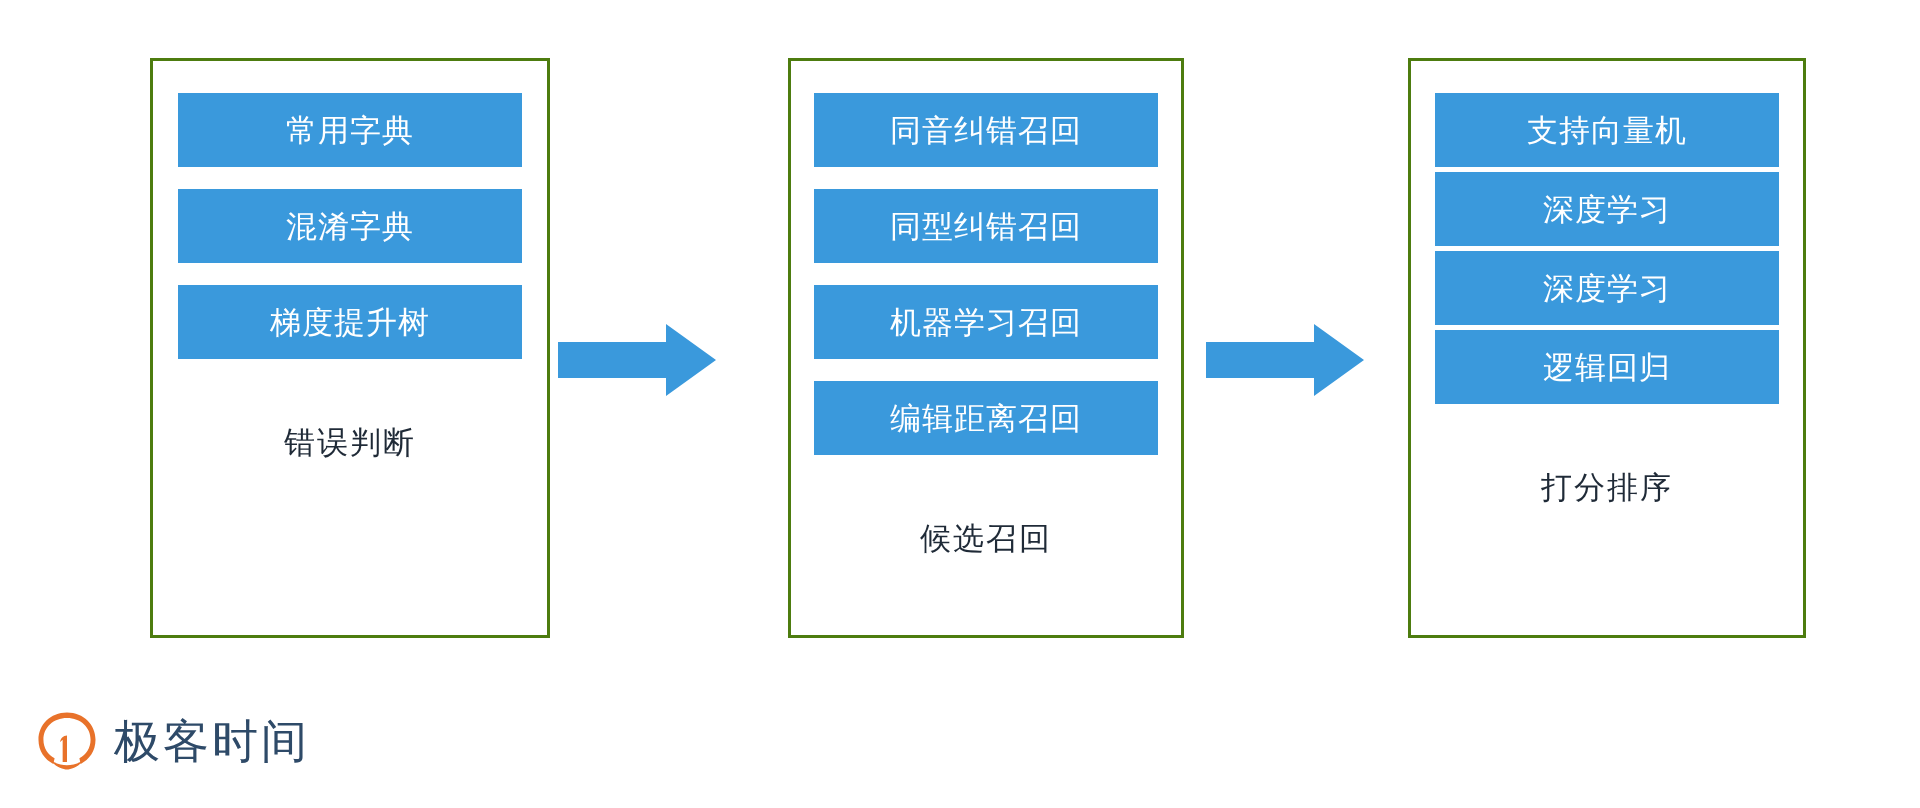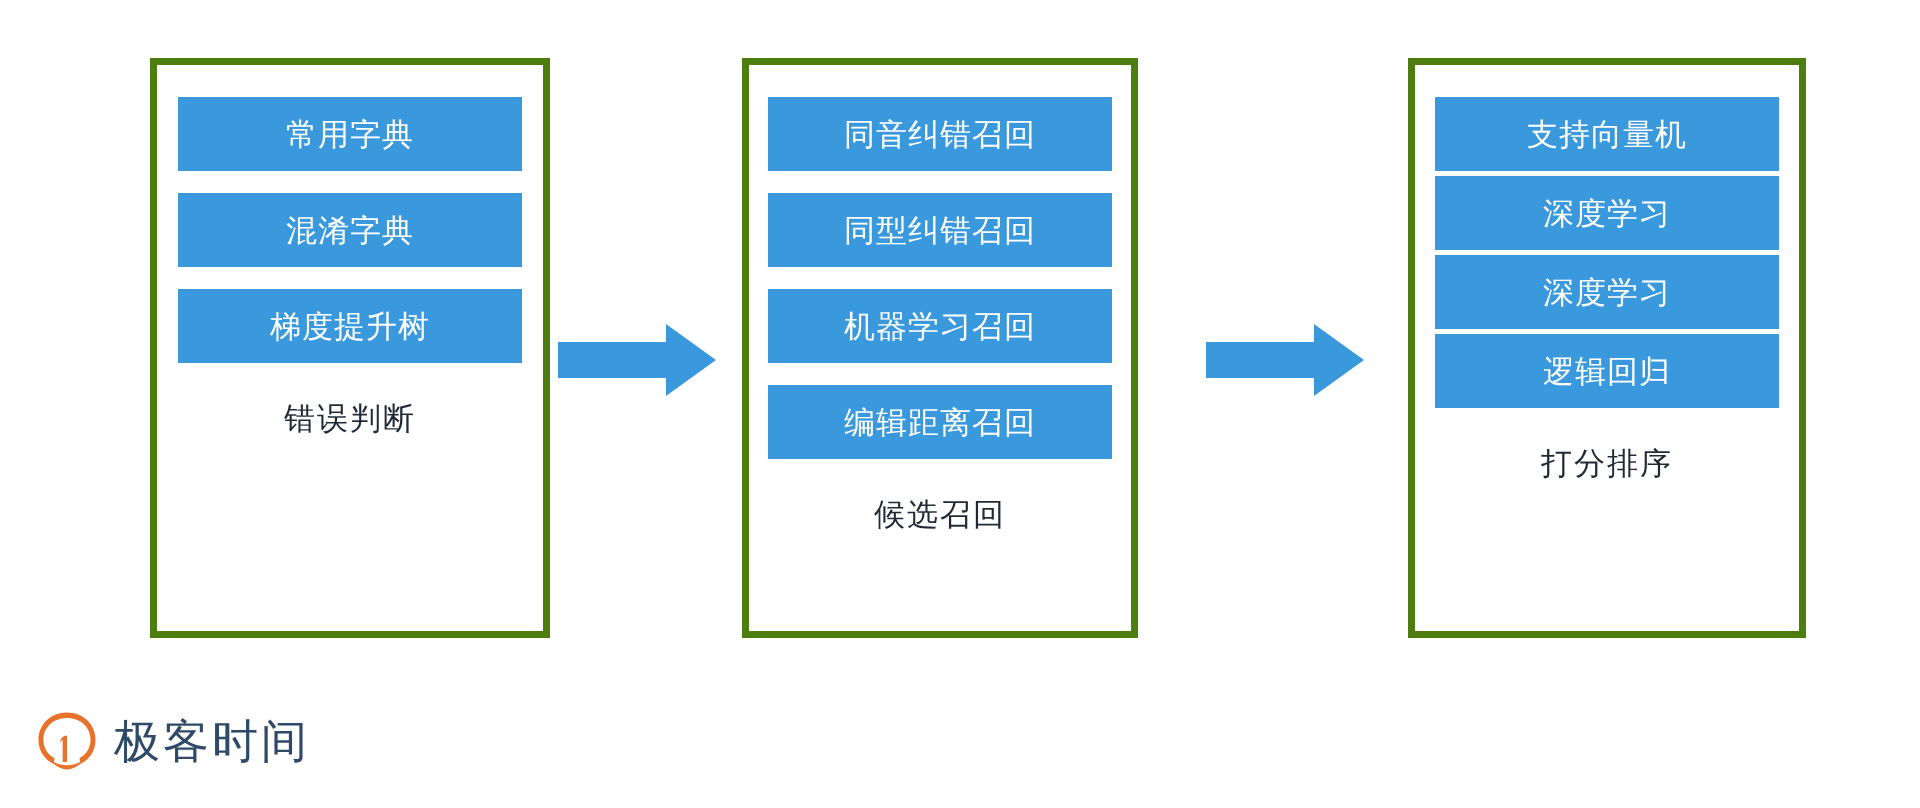--- a/index.html
+++ b/index.html
@@ -21,21 +21,21 @@
     left: 0;
     top: 0;
     width: 1920px;
     height: 808px;
   }
 
   
   .stage {
     position: absolute;
     box-sizing: border-box;
-    border: 7px solid #4d7c0f;
+    border: 3px solid #4d7c0f;
     background: #ffffff;
     display: flex;
     flex-direction: column;
     align-items: center;
   }
   .stage-items {
     width: 100%;
     display: flex;
     flex-direction: column;
     align-items: center;
@@ -62,32 +62,32 @@
     color: #1F2A37;
     font-size: 31px;
     letter-spacing: 2px;
     line-height: 1;
     text-align: center;
     white-space: nowrap;
   }
 
   
   #stage-1 { left: 150px;  top: 58px;  width: 400px;  height: 580px; }
-  #stage-2 { left: 742px;  top: 58px;  width: 396px;  height: 580px; }
+  #stage-2 { left: 788px;  top: 58px;  width: 396px;  height: 580px; }
   #stage-3 { left: 1408px; top: 58px;  width: 398px;  height: 580px; }
 
   #stage-1 .stage-items { padding-top: 32px; gap: 22px; }
   #stage-2 .stage-items { padding-top: 32px; gap: 22px; }
   #stage-3 .stage-items { padding-top: 32px; gap: 5px; }
 
   #stage-1 .item-box { width: 344px; height: 74px; }
   #stage-2 .item-box { width: 344px; height: 74px; }
   #stage-3 .item-box { width: 344px; height: 74px; }
 
-  .stage-caption { margin-top: 40px; }
+  .stage-caption { margin-top: 68px; }
 
   
   .flow-arrow {
     position: absolute;
     width: 160px;
     height: 76px;
   }
   #arrow-1 { left: 558px;  top: 322px; }
   #arrow-2 { left: 1206px; top: 322px; }
 

